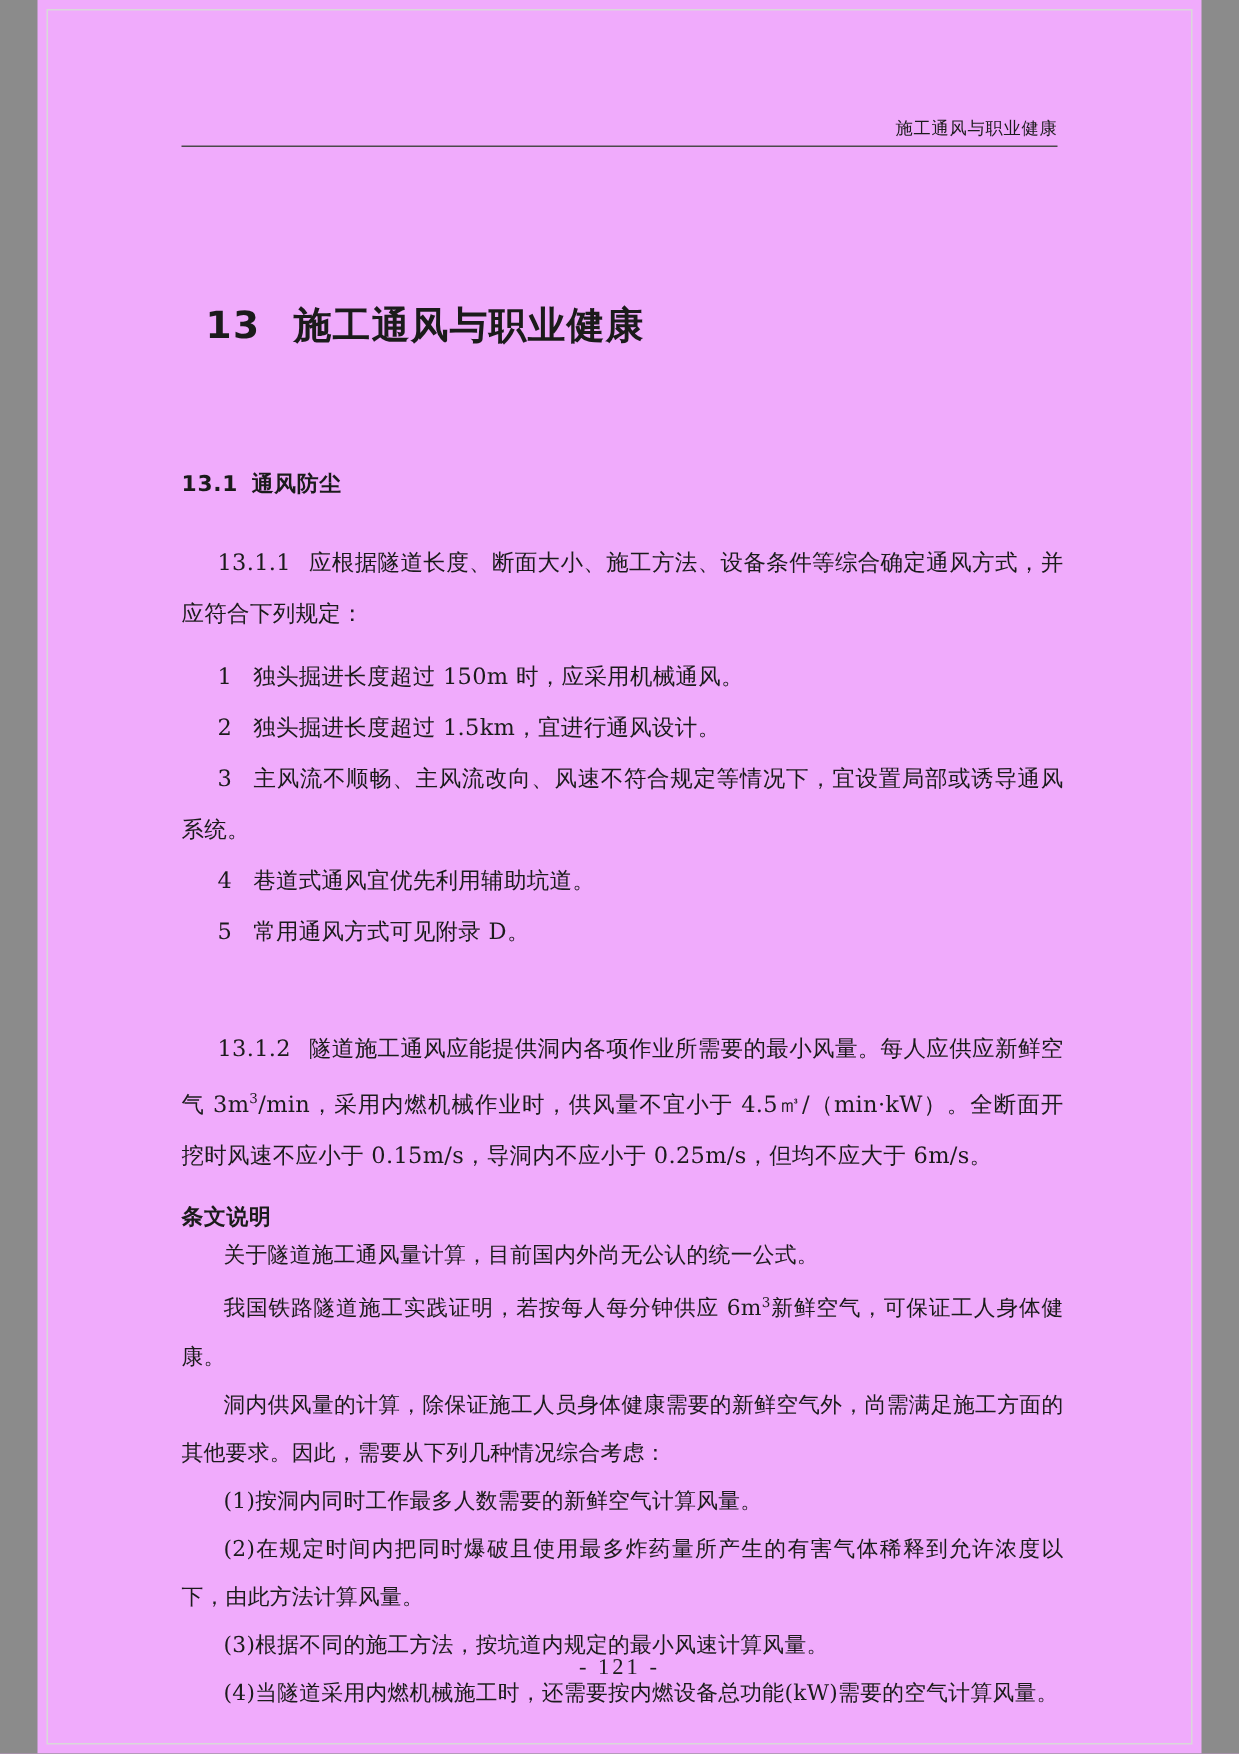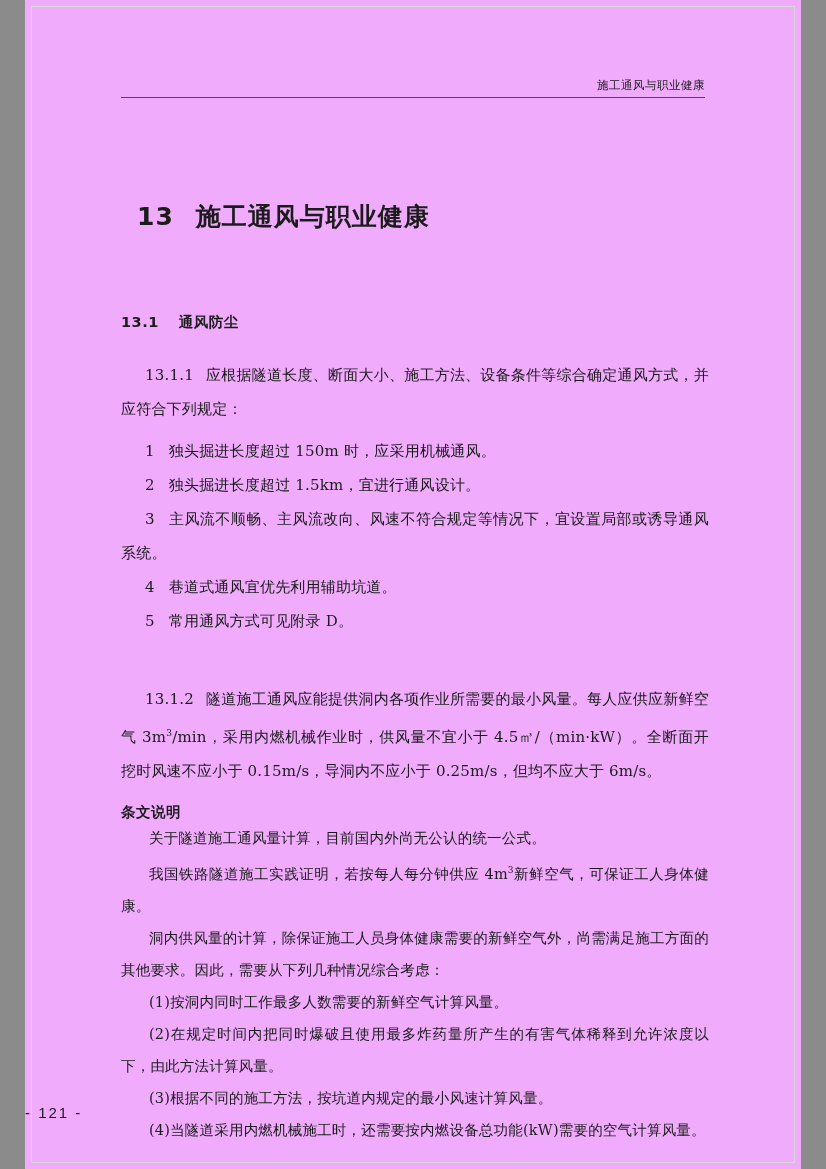--- a/index.html
+++ b/index.html
@@ -61,21 +61,21 @@
     font-family: "DejaVu Sans", sans-serif;
   }
   h1.chapter .num { margin-right: 22px; }
 
   h2.section {
     font-size: 14.5px;
     font-weight: bold;
     margin: 80px 0 0 0;
     letter-spacing: 0.5px;
   }
-  h2.section .num { margin-right: 20px; }
+  h2.section .num { margin-right: 9px; }
 
   p {
     margin: 0;
     font-size: 15px;
     line-height: 34px;
     text-align: justify;
     letter-spacing: 0.2px;
     font-family: "DejaVu Serif", serif;
   }
   .clause {
@@ -101,23 +101,23 @@
     font-size: 14.5px;
     line-height: 32px;
   }
   sup { font-size: 9px; vertical-align: super; }
 
   .pagenum {
     position: absolute;
     bottom: 48px;
     left: 0;
     right: 0;
-    text-align: left;
+    text-align: center;
     font-size: 15px;
-    font-family: Liberation Sans, sans-serif;
+    font-family: Liberation Serif, serif;
     letter-spacing: 2px;
   }
 </style>
 </head>
 <body>
 
 <div class="page">
 
   <div class="header">
     <div class="header-title">施工通风与职业健康</div>
@@ -156,21 +156,21 @@
 
     <p class="clause" style="margin-top:44px;">
       <span class="cnum">13.1.2</span><span>隧道施工通风应能提供洞内各项作业所需要的最小风量。每人应供应新鲜空气 3m</span><sup>3</sup><span>/min，采用内燃机械作业时，供风量不宜小于 4.5㎥/（min·kW）。全断面开挖时风速不应小于 0.15m/s，导洞内不应小于 0.25m/s，但均不应大于 6m/s。</span>
     </p>
 
     <div class="explain-title">条文说明</div>
 
     <p class="explain-p">关于隧道施工通风量计算，目前国内外尚无公认的统一公式。</p>
 
     <p class="explain-p">
-      <span>我国铁路隧道施工实践证明，若按每人每分钟供应 4m</span><sup>3</sup><span>新鲜空气，可保证工人身体健康。</span>
+      <span>我国铁路隧道施工实践证明，若按每人每分钟供应 6m</span><sup>3</sup><span>新鲜空气，可保证工人身体健康。</span>
     </p>
 
     <p class="explain-p">洞内供风量的计算，除保证施工人员身体健康需要的新鲜空气外，尚需满足施工方面的其他要求。因此，需要从下列几种情况综合考虑：</p>
     <p class="explain-p">(1)按洞内同时工作最多人数需要的新鲜空气计算风量。</p>
     <p class="explain-p">(2)在规定时间内把同时爆破且使用最多炸药量所产生的有害气体稀释到允许浓度以下，由此方法计算风量。</p>
     <p class="explain-p">(3)根据不同的施工方法，按坑道内规定的最小风速计算风量。</p>
     <p class="explain-p">(4)当隧道采用内燃机械施工时，还需要按内燃设备总功能(kW)需要的空气计算风量。</p>
 
   </div>
 

